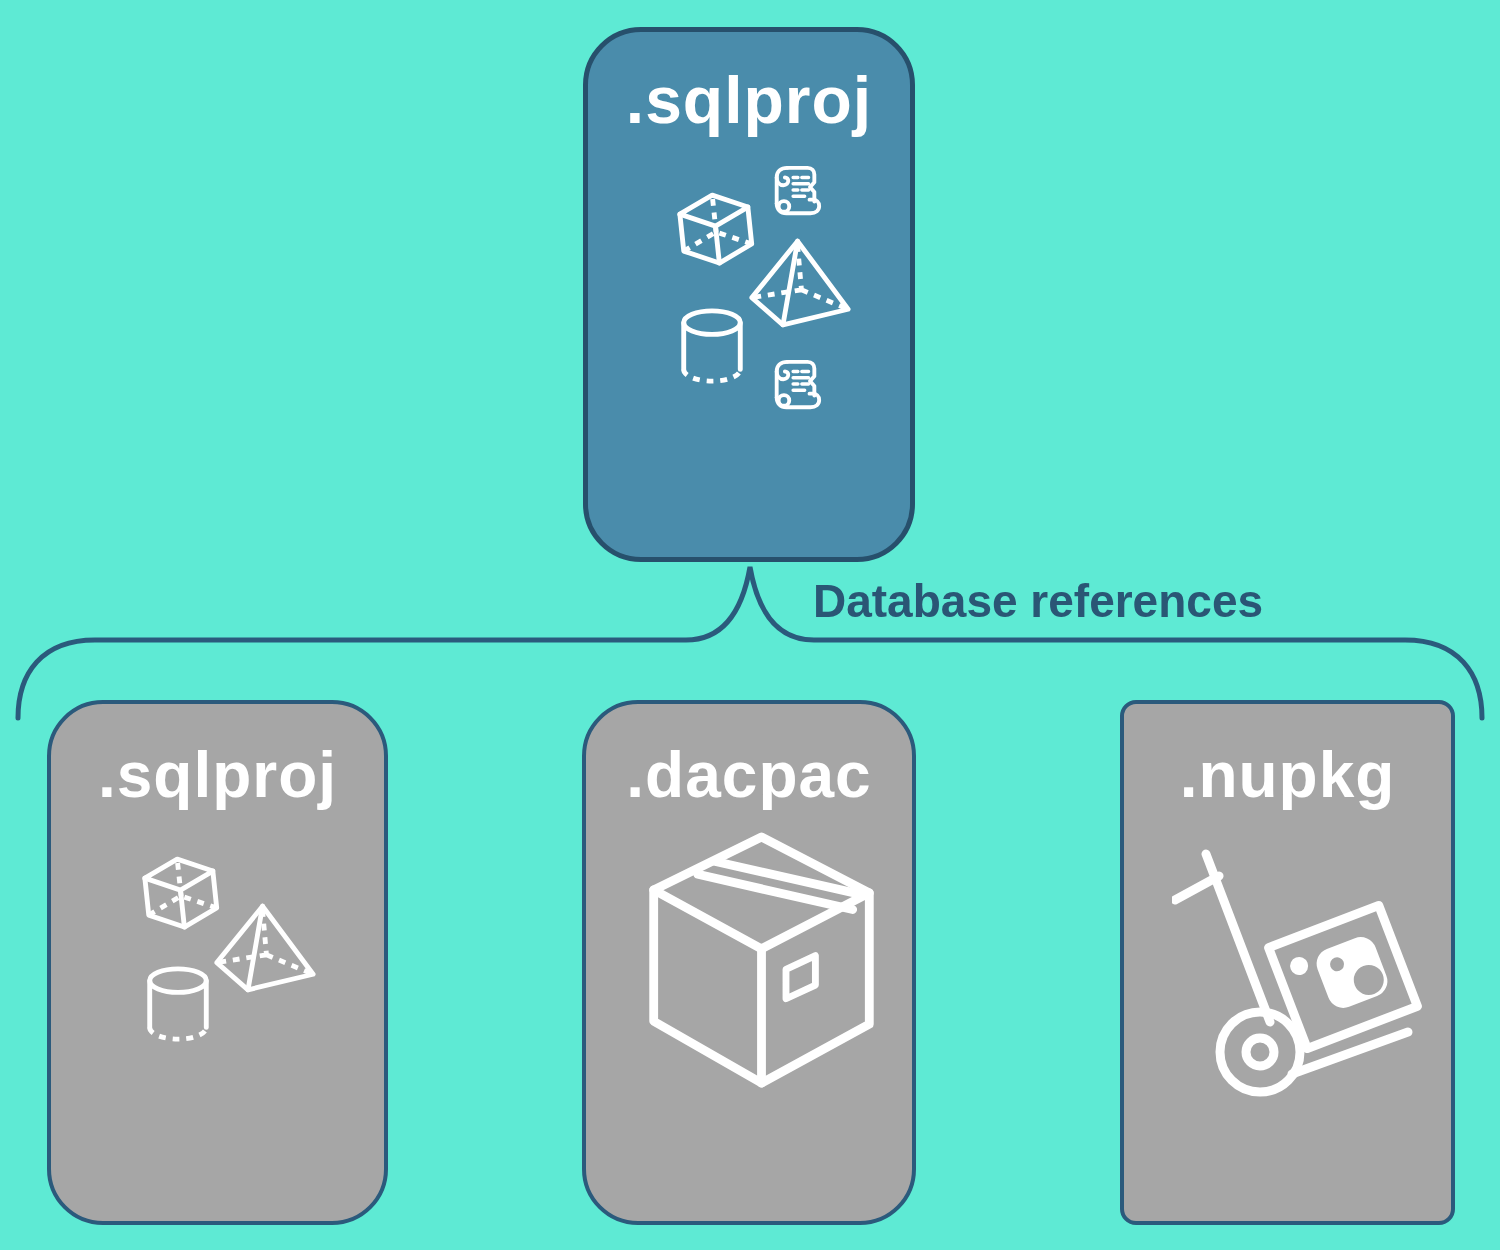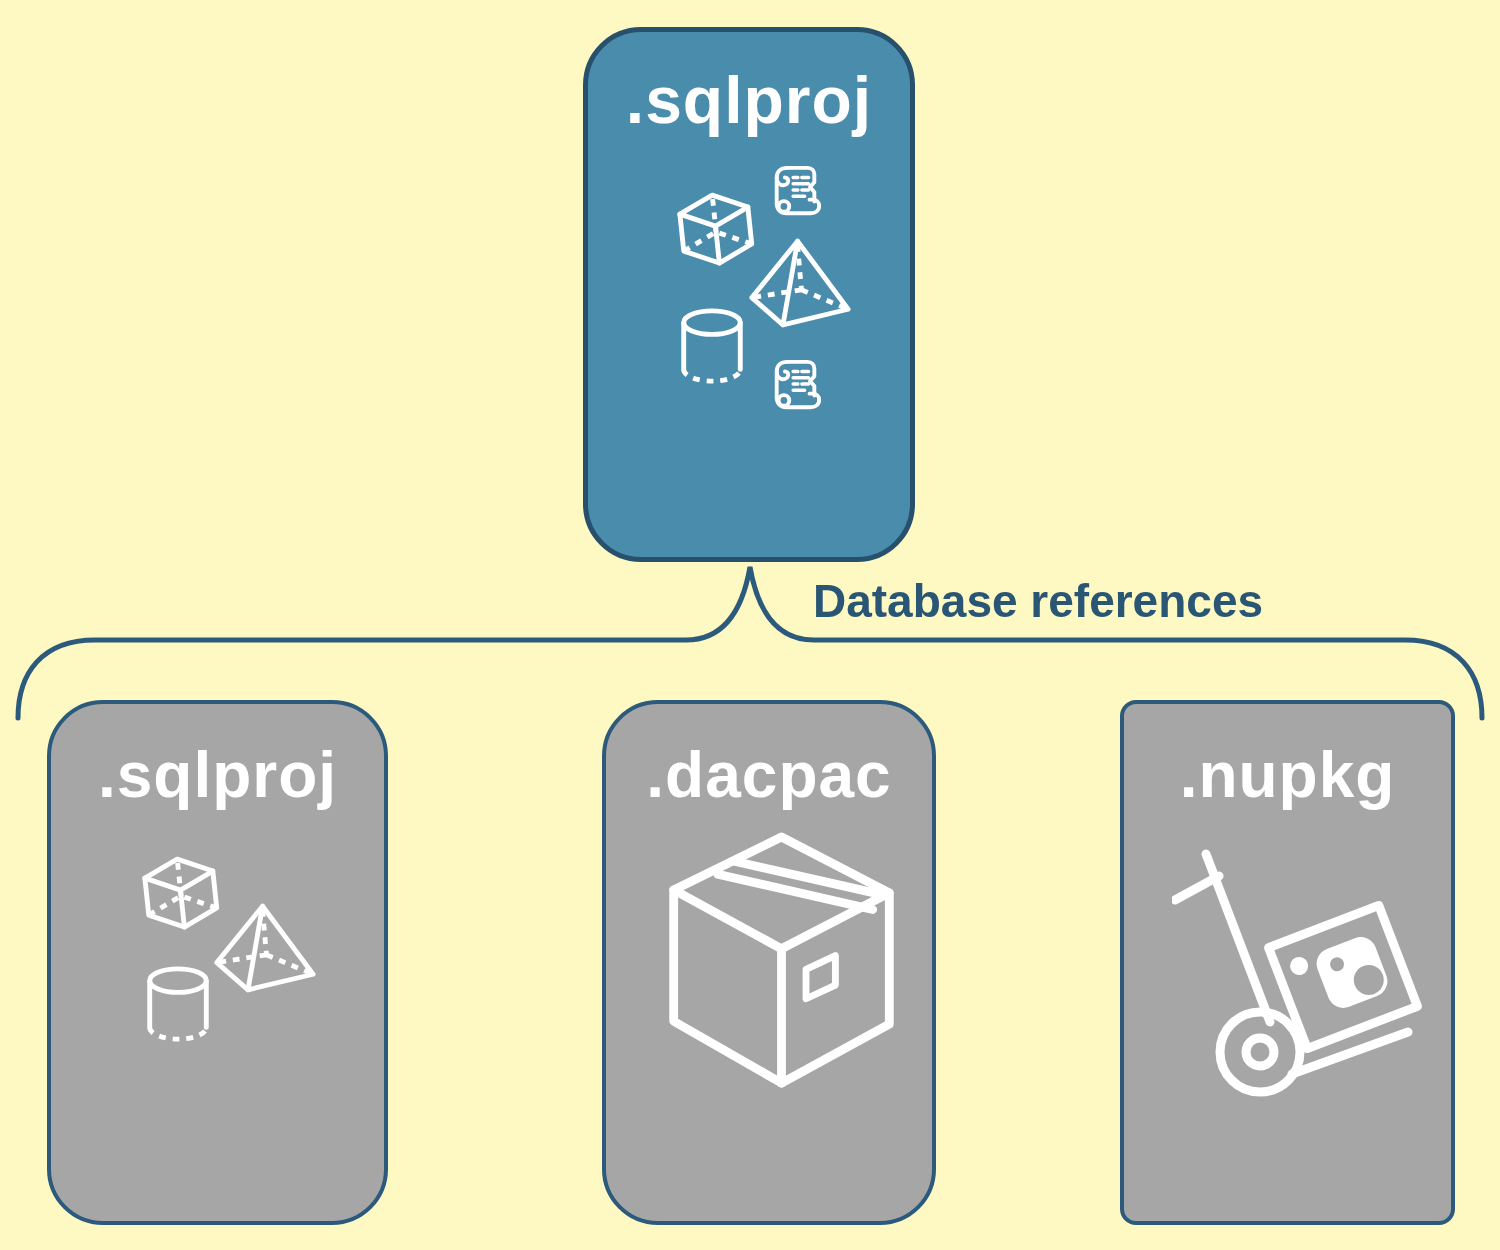--- a/index.html
+++ b/index.html
@@ -1,30 +1,30 @@
 <!DOCTYPE html>
 <html><head>
 <meta charset="utf-8">
 <style>
   html,body{margin:0;padding:0;background:#ffffff;}
   #canvas{
-    position:relative;width:1500px;height:1250px;background:#fef9c3;overflow:hidden;
+    position:relative;width:1500px;height:1250px;background:#5eead4;overflow:hidden;
     font-family:"Liberation Sans",sans-serif;
   }
   .node{position:absolute;box-sizing:border-box;}
   #root-node{
     left:583px;top:27px;width:332px;height:535px;
     background:#4a8cab;border:5px solid #27506c;border-radius:58px;
   }
   .child-node{
     top:700px;width:335px;height:525px;
     background:#a6a6a6;border:4px solid #2b5a7c;border-radius:56px;
   }
   #child-node-sqlproj{left:47px;width:341px;}
-  #child-node-dacpac{left:582px;width:334px;margin-left:20px;}
+  #child-node-dacpac{left:582px;width:334px;}
   #child-node-nupkg{left:1120px;border-radius:16px;}
   .node-title{
     width:100%;text-align:center;color:#ffffff;font-weight:bold;
     letter-spacing:1px;
   }
   #root-node .node-title{padding-top:30px;font-size:66px;}
   .child-node .node-title{padding-top:34px;font-size:64px;}
   .icon{position:absolute;}
   #brace-svg{position:absolute;left:0;top:555px;}
   #connector-label{

